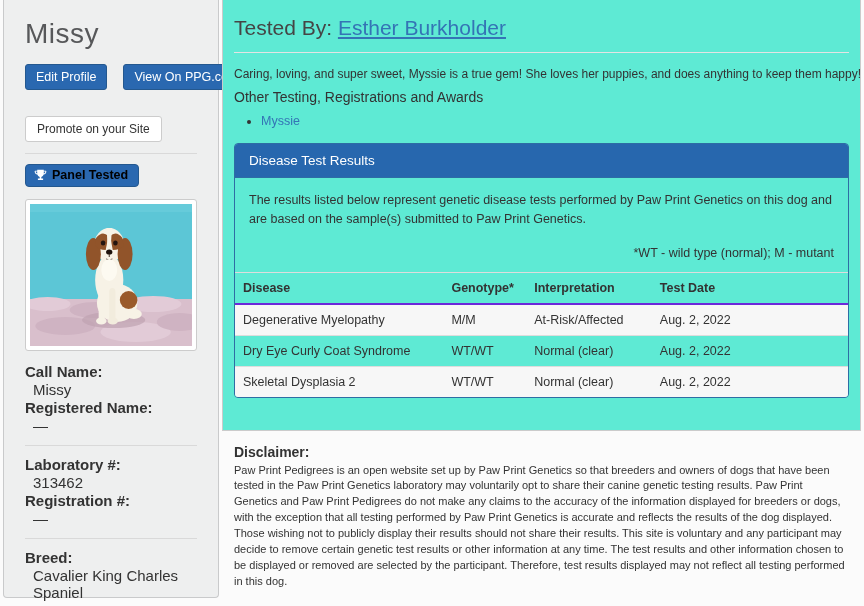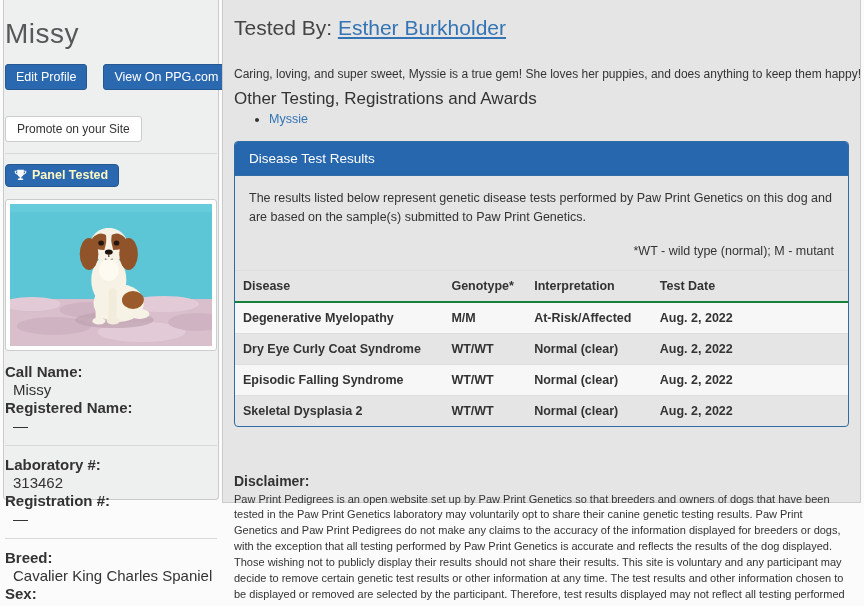--- a/index.html
+++ b/index.html
@@ -8,88 +8,88 @@
     background: #fbfbfb;
     font-family: "Liberation Sans", "DejaVu Sans", sans-serif;
     color: #333;
     overflow: hidden;
     position: relative;
   }
 
   
   .sidebar {
     position: absolute; left: 3px; top: 0;
-    width: 216px; height: 500px;
+    width: 216px; height: 598px;
     background: #eeefef;
     border: 1px solid #c9cacb; border-top: none;
     border-radius: 0 0 4px 4px;
-    padding: 10px 1px;
+    padding: 10px 21px;
   }
   .dog-title { font-size: 28px; font-weight: 400; color: #57585a; margin: 8px 0 14px; letter-spacing: .5px; }
   .btn-row { display: flex; gap: 16px; }
   .btn { display: inline-block; font-family: inherit; cursor: pointer; white-space: nowrap; }
   .btn-blue {
     background: #2a68b0; border: 1px solid #24588f; color: #fff;
     font-size: 12.5px; padding: 5px 10px; border-radius: 3px;
   }
   .btn-white {
     background: #fff; border: 1px solid #ccc; color: #333;
     font-size: 12px; padding: 5px 11px; border-radius: 3px; margin-top: 26px;
   }
   .side-divider { border: none; border-top: 1px solid #d9d9d9; margin: 11px 0 10px; }
   .badge-tested {
     display: inline-flex; align-items: center; gap: 5px;
-    background: #2a68b0; border: 1px solid #24588f; color: #fef9c3;
+    background: #2a68b0; border: 1px solid #24588f; color: #000000;
     font-weight: bold; font-size: 12.5px; padding: 3px 10px 4px 8px; border-radius: 4px;
     cursor: pointer;
   }
   .badge-tested svg { display: block; }
   .photo-frame {
     margin-top: 12px; background: #fff; border: 1px solid #ccc;
     border-radius: 3px; padding: 4px; width: 100%; height: 152px;
   }
   .photo-frame svg { display: block; width: 100%; height: 100%; }
   .details { margin-top: 12px; font-size: 15px; line-height: 17.5px; color: #333; }
   .details .dt { font-weight: bold; }
   .details .dd { margin: 0 0 1px 8px; }
 
   
   .main-panel {
     position: absolute; left: 222px; top: 0;
-    width: 639px; height: 503px;
-    background: #e5e5e5; border: 1px solid #cbcbcb; border-top: none;
+    width: 639px; height: 431px;
+    background: #5eead4; border: 1px solid #cbcbcb; border-top: none;
     padding: 10px 11px;
   }
   .tested-by { font-size: 21px; font-weight: 400; color: #454545; margin: 6px 0 12px; }
   .tested-by a { color: #3474b5; text-decoration: underline; cursor: pointer; }
   .main-hr { border: none; border-top: 1px solid #e4e4e4; margin: 0 0 14px; }
   .description { font-size: 12px; color: #333; margin: 8px 0 8px; white-space: nowrap; }
-  .other-heading { font-size: 17px; font-weight: 400; color: #333; margin: 4px 0 3px; }
+  .other-heading { font-size: 14px; font-weight: 400; color: #333; margin: 4px 0 9px; }
   .other-list { margin: 0 0 15px 27px; font-size: 12.5px; }
-  .other-list li { margin: 2px 8px; color: #333; }
+  .other-list li { margin: 2px 0; color: #333; }
   .other-list a { color: #3474b5; text-decoration: none; cursor: pointer; }
 
   .results-panel {
     border: 1px solid #2e6da4; border-radius: 4px; overflow: hidden;
     margin-top: 4px;
   }
   .panel-heading {
     background: #2767ae; color: #fff; font-size: 13.5px;
     padding: 9px 14px; border-bottom: 1px solid #2e6da4;
   }
   .panel-body { padding: 13px 14px 0; font-size: 12.5px; color: #333; line-height: 1.5; }
   .panel-intro { max-width: 585px; }
   .panel-legend { text-align: right; font-size: 12.5px; margin: 15px 0 10px; }
 
   table.results { width: 100%; border-collapse: collapse; font-size: 12.5px; }
   table.results th {
     text-align: left; font-weight: bold; color: #333;
-    padding: 8px; border-top: 1px solid #ddd; border-bottom: 2px solid #15803d;
-  }
-  table.results td { padding: 8px; border-top: 1px solid #ddd; color: #333; font-weight: bold; }
+    padding: 8px; border-top: 1px solid #ddd; border-bottom: 2px solid #6d28d9;
+  }
+  table.results td { padding: 8px; border-top: 1px solid #ddd; color: #333; }
   table.results tbody tr:nth-child(odd) { background: #f7f7f7; }
   th.col-disease { width: 34%; } th.col-genotype { width: 13.5%; }
   th.col-interp { width: 20.5%; } th.col-date { width: 32%; }
 
   .disclaimer { margin-top: 44px; font-size: 11px; line-height: 1.45; color: #333; max-width: 616px; }
   .disclaimer .dlabel { font-weight: bold; font-size: 14px; }
 </style>
 </head>
 <body>
 
@@ -216,26 +216,20 @@
           <td>At-Risk/Affected</td>
           <td>Aug. 2, 2022</td>
         </tr>
         <tr>
           <td>Dry Eye Curly Coat Syndrome</td>
           <td>WT/WT</td>
           <td>Normal (clear)</td>
           <td>Aug. 2, 2022</td>
         </tr>
         <tr>
-          <td>Episodic Falling Syndrome</td>
-          <td>WT/WT</td>
-          <td>Normal (clear)</td>
-          <td>Aug. 2, 2022</td>
-        </tr>
-        <tr>
           <td>Skeletal Dysplasia 2</td>
           <td>WT/WT</td>
           <td>Normal (clear)</td>
           <td>Aug. 2, 2022</td>
         </tr>
       </tbody>
     </table>
   </div>
 
   <div class="disclaimer">

